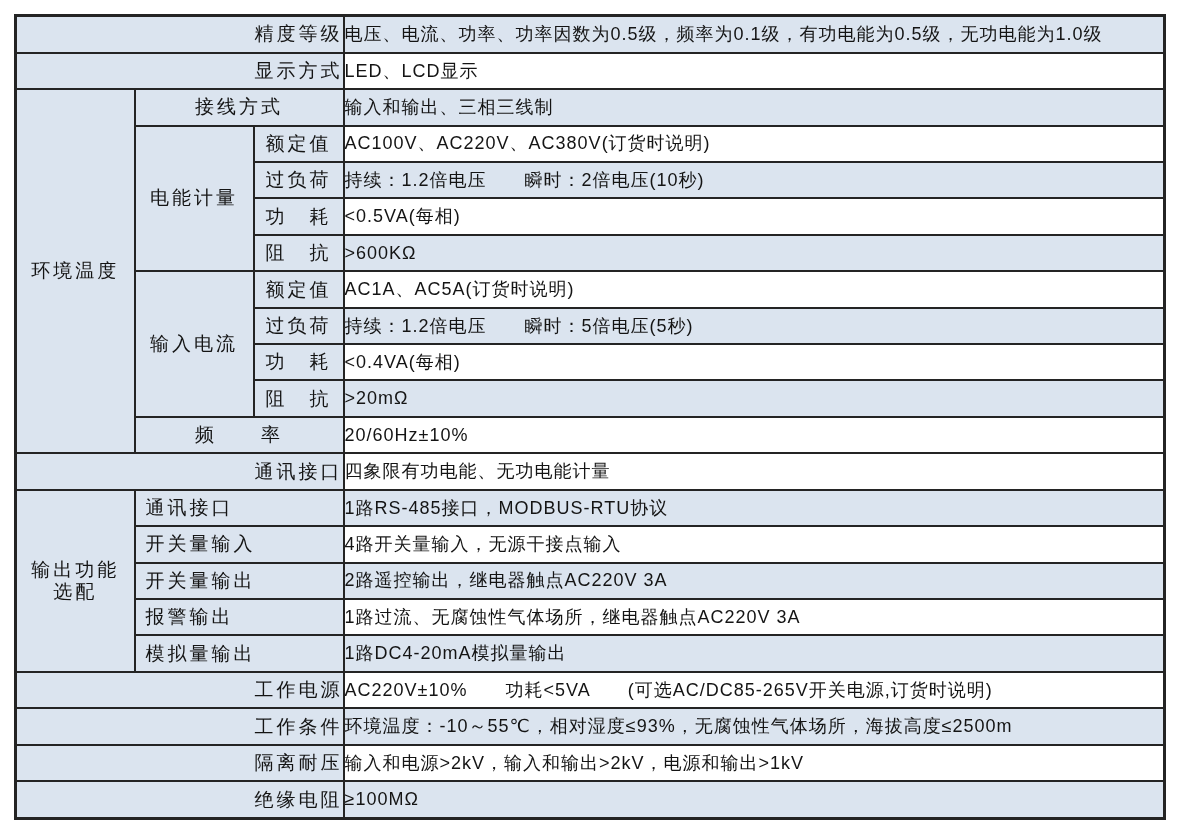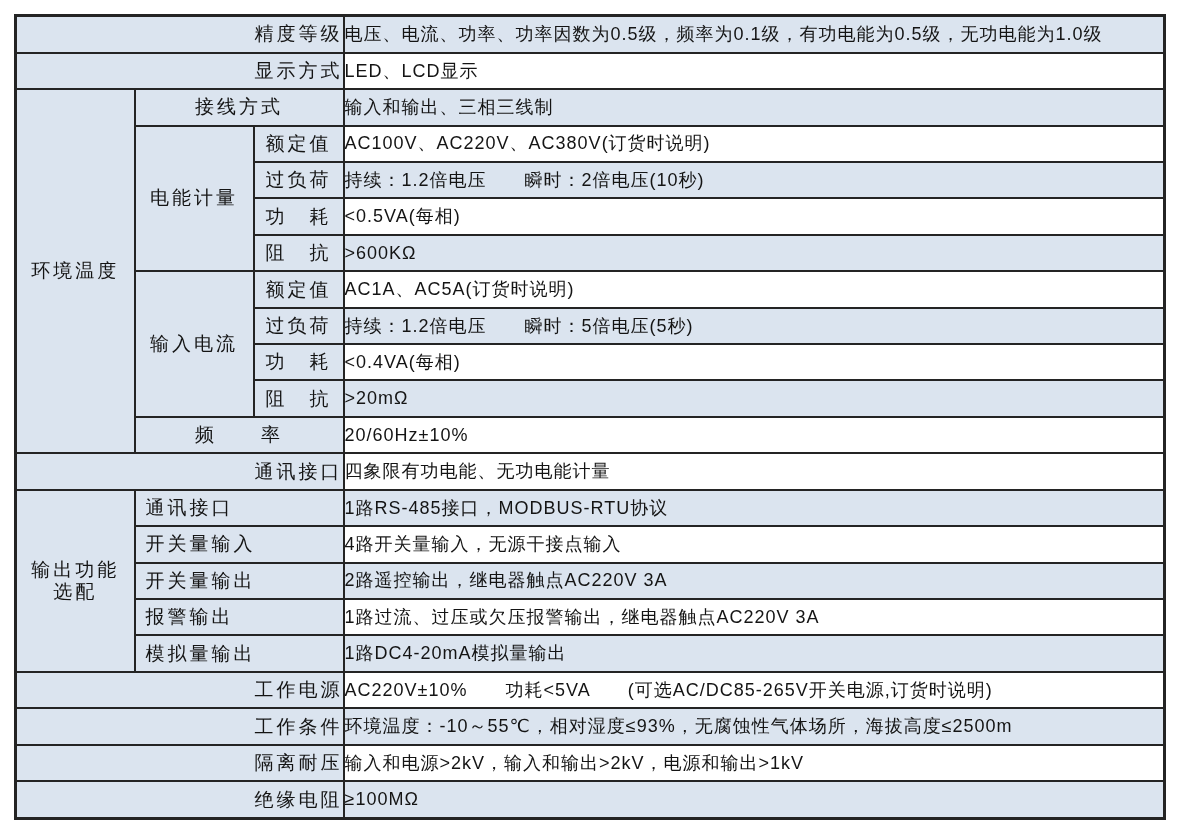--- a/index.html
+++ b/index.html
@@ -155,21 +155,21 @@
       <td class="white val">4路开关量输入，无源干接点输入</td>
     </tr>
 
     <tr>
       <td colspan="2" class="tint sub">开关量输出</td>
       <td class="tint val">2路遥控输出，继电器触点AC220V 3A</td>
     </tr>
 
     <tr>
       <td colspan="2" class="tint sub">报警输出</td>
-      <td class="white val">1路过流、过压或欠压报警输出，继电器触点AC220V 3A</td>
+      <td class="white val">1路过流、无腐蚀性气体场所，继电器触点AC220V 3A</td>
     </tr>
 
     <tr>
       <td colspan="2" class="tint sub">模拟量输出</td>
       <td class="tint val">1路DC4-20mA模拟量输出</td>
     </tr>
 
     <tr>
       <td colspan="3" class="tint lbl">工作电源</td>
       <td class="white val">AC220V±10%　　功耗&lt;5VA　　(可选AC/DC85-265V开关电源,订货时说明)</td>

